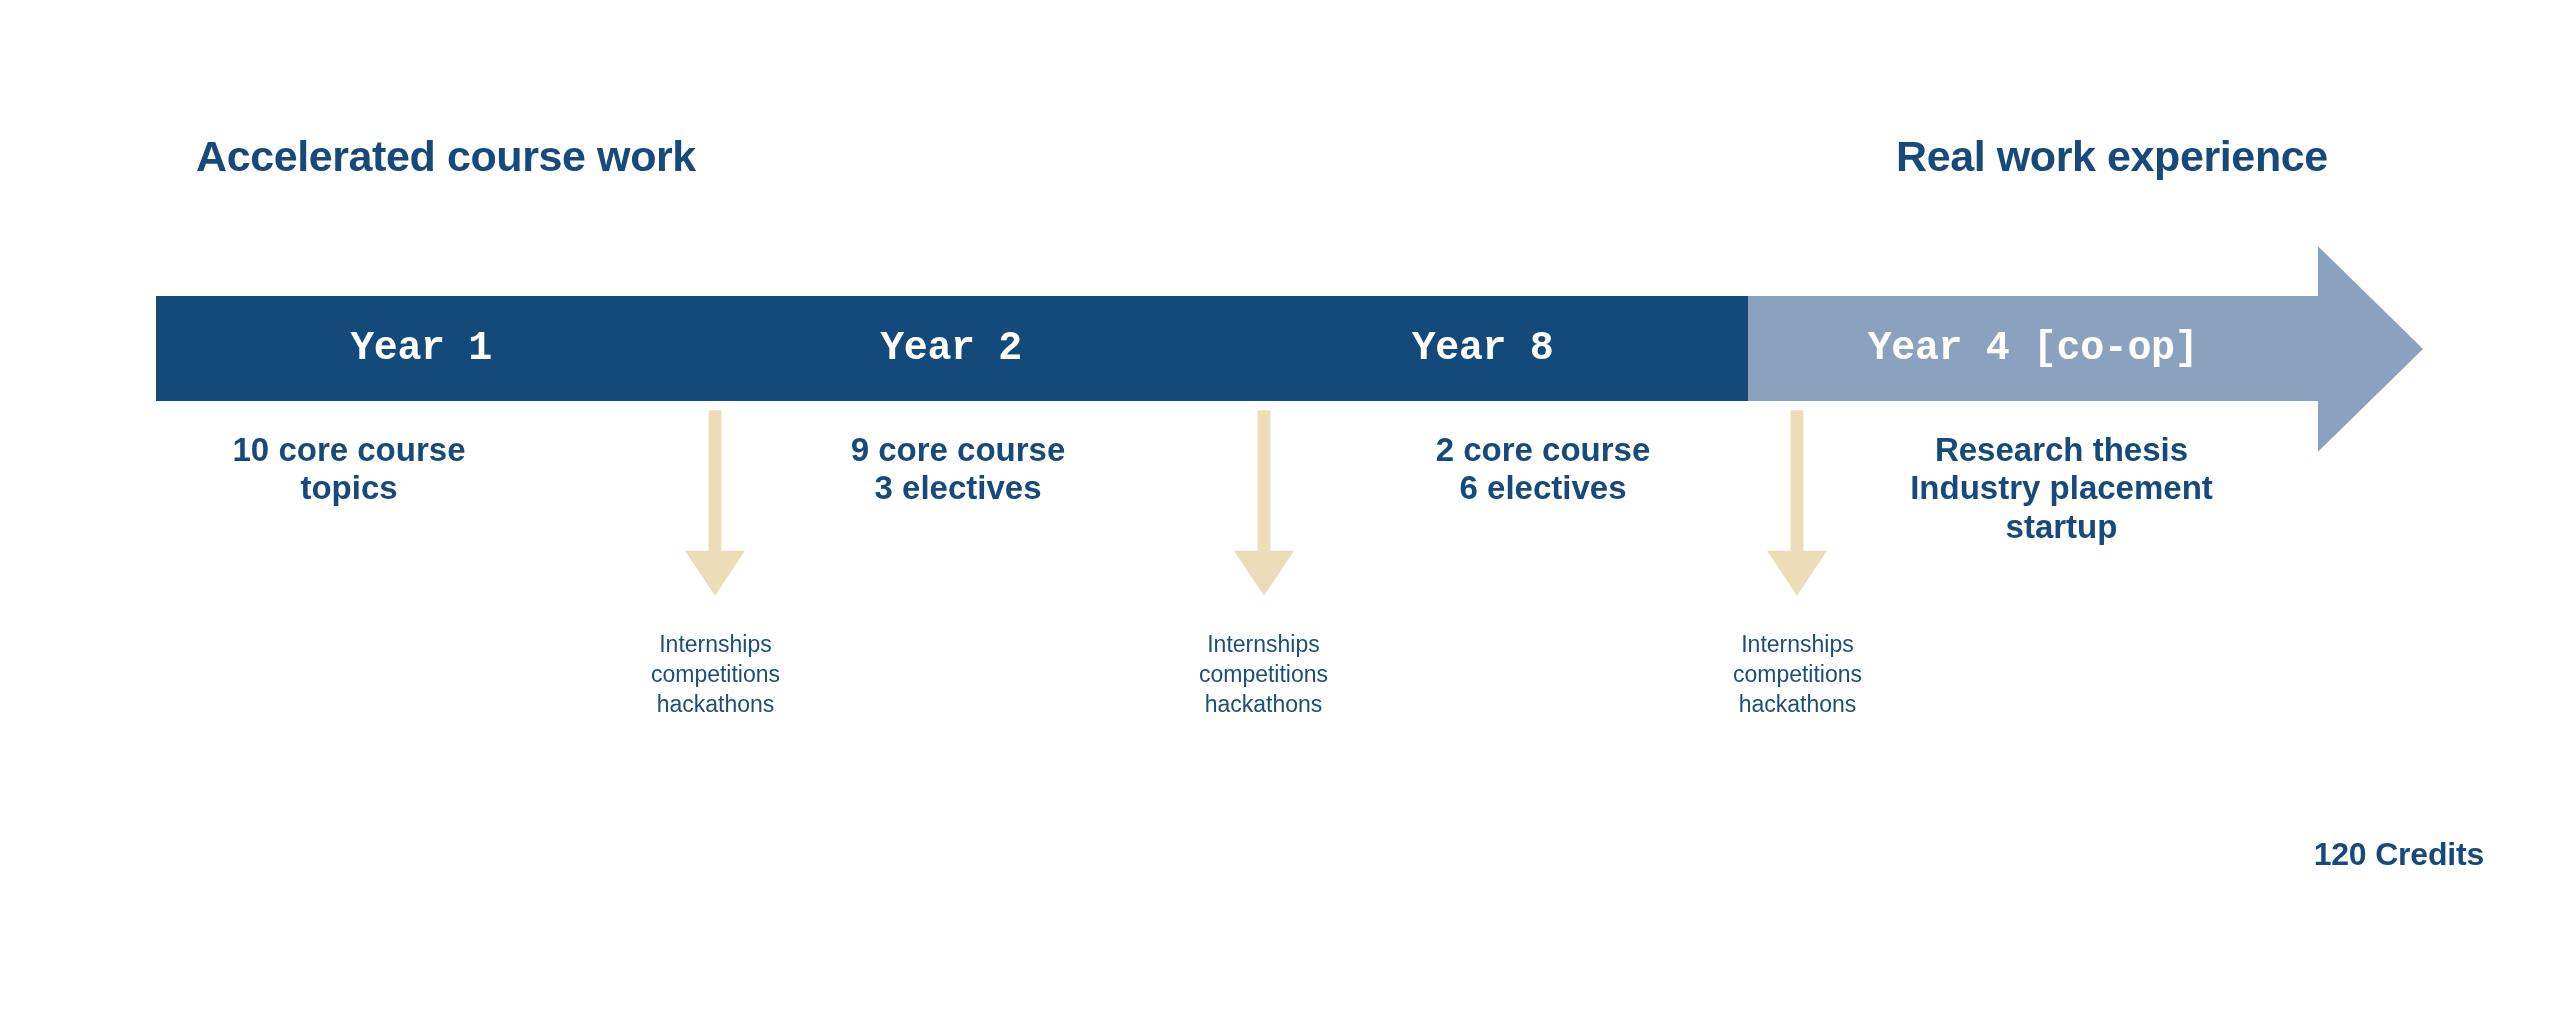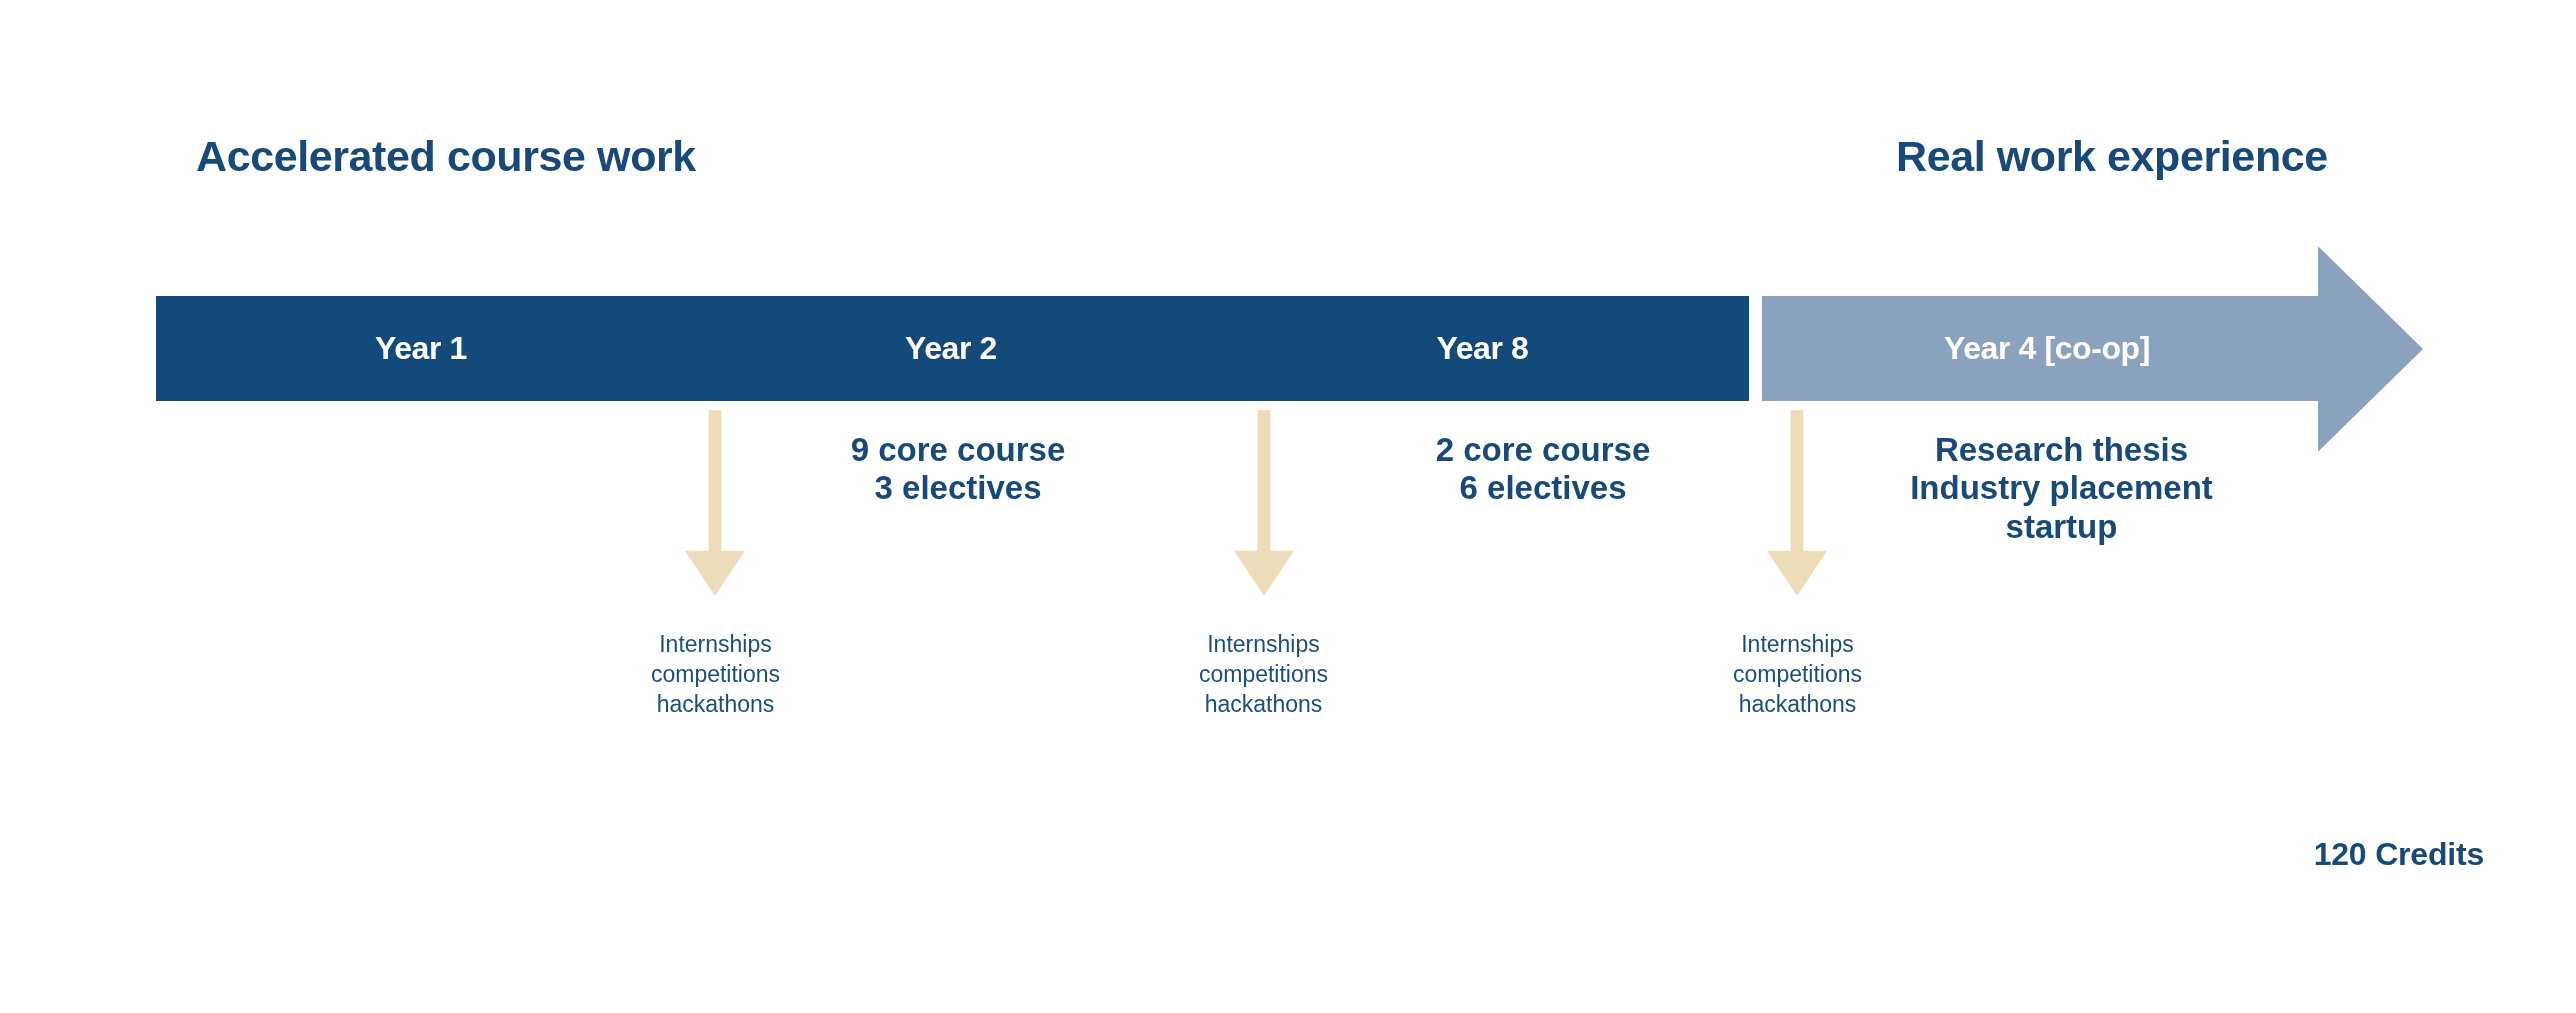--- a/index.html
+++ b/index.html
@@ -43,27 +43,28 @@
   }
   .seg {
     position: absolute;
     top: 0;
     height: 105px;
     display: flex;
     align-items: center;
     justify-content: center;
   }
   .seg-dark  { background: #144a79; }
-  .seg-light { background: #8ba2be; margin-left: 14px; }
+  .seg-light { background: #8ba2be; }
   .seg-label {
-    font-size: 32px;
+    font-size: 40px;
     font-weight: bold;
     color: #ffffff;
     white-space: nowrap;
     letter-spacing: -0.4px;
+    font-family: Liberation Mono, monospace;
   }
 
   #seg-1 { left: 0px;    width: 530px; }
   #seg-2 { left: 530px;  width: 530px; }
   #seg-3 { left: 1060px; width: 533px; }
   #seg-4 { left: 1592px; width: 570px; }
 
   
   #band-head {
     position: absolute;
@@ -155,20 +156,22 @@
     </div>
 
   </div>
 
   <div id="band-head">
     <svg width="105" height="206" viewBox="0 0 147 288" xmlns="http://www.w3.org/2000/svg">
       <polygon points="0,0 147,144 0,288" fill="#8ba2be"></polygon>
     </svg>
   </div>
 
+  <div id="desc-1" class="year-desc">10 core course
+topics</div>
 
   <div id="desc-2" class="year-desc">9 core course
 3 electives</div>
 
   <div id="desc-3" class="year-desc">2 core course
 6 electives</div>
 
   <div id="desc-4" class="year-desc">Research thesis
 Industry placement
 startup</div>

